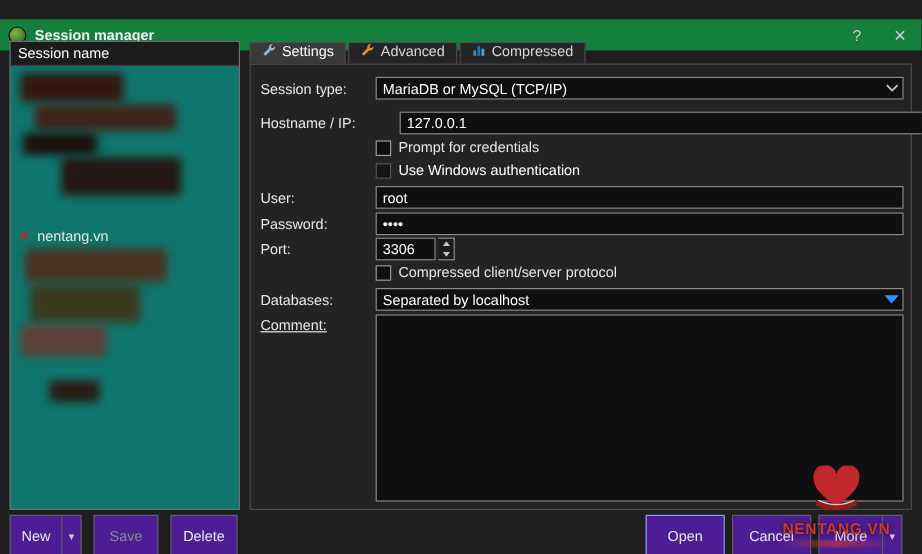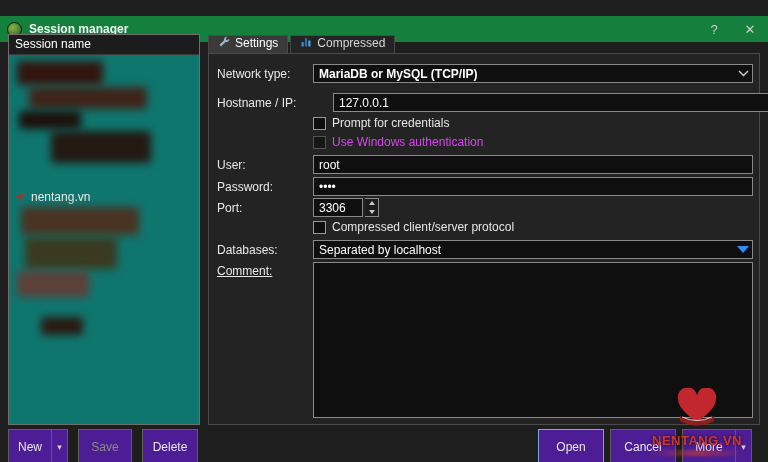--- a/index.html
+++ b/index.html
@@ -74,21 +74,21 @@
   input.f-field { outline:none; }
   .combo { display:flex; align-items:center; padding-right:3px; }
   .combo .txt { flex:1; overflow:hidden; white-space:nowrap; }
   .blue-arrow { width:0; height:0; border-left:6px solid transparent;
     border-right:6px solid transparent; border-top:7px solid #2f8dff; }
   .cb-row { position:absolute; left:104px; display:flex; align-items:center;
     gap:6px; height:14px; }
   .checkbox { width:13px; height:13px; background:#0f0f0f;
     border:1px solid #9a9a9a; flex:0 0 auto; }
   .cb-row.disabled .checkbox { border-color:#555; background:#161616; }
-  .cb-row.disabled .lbl { color:#d946ef; }
+  .cb-row.disabled .lbl { color:#ffffff; }
   .port-input { width:50px !important; }
   .spinner { position:absolute; left:156px; width:14px; height:19px;
     border:1px solid #8a8a8a; border-left:none; background:#1c1c1c;
     display:flex; flex-direction:column; }
   .spinner div { flex:1; display:flex; align-items:center; justify-content:center; }
   .tri-up { width:0; height:0; border-left:3px solid transparent;
     border-right:3px solid transparent; border-bottom:4px solid #c8c8c8; }
   .tri-down { width:0; height:0; border-left:3px solid transparent;
     border-right:3px solid transparent; border-top:4px solid #c8c8c8; }
   textarea.f-field { height:156px; resize:none; padding:3px 5px; }
@@ -145,32 +145,38 @@
 
 <div class="tabs">
   <div class="tab active">
     <svg width="12" height="12" viewBox="0 0 16 16">
         <path d="M11.5 1a3.5 3.5 0 0 0-3.3 4.6L2 11.8 4.2 14l6.2-6.2a3.5 3.5 0 0 0 4.5-4.4l-2.1 2.1-1.9-.5-.5-1.9 2.1-2.1A3.5 3.5 0 0 0 11.5 1z" fill="#9fb6c8"></path>
       </svg>
     <span>Settings</span>
   </div>
   <div class="tab">
     <svg width="12" height="12" viewBox="0 0 16 16">
+        <path d="M11.5 1a3.5 3.5 0 0 0-3.3 4.6L2 11.8 4.2 14l6.2-6.2a3.5 3.5 0 0 0 4.5-4.4l-2.1 2.1-1.9-.5-.5-1.9 2.1-2.1A3.5 3.5 0 0 0 11.5 1z" fill="#e0912e"></path>
+      </svg>
+    <span>Advanced</span>
+  </div>
+  <div class="tab">
+    <svg width="12" height="12" viewBox="0 0 16 16">
         <rect x="2" y="8" width="3" height="6" fill="#3b8fd4"></rect>
         <rect x="6.5" y="3" width="3" height="11" fill="#2e6faf"></rect>
         <rect x="11" y="6" width="3" height="8" fill="#4aa3e0"></rect>
       </svg>
     <span>Compressed</span>
   </div>
 </div>
 
 <div class="settings-panel">
 
-  <span class="f-label" style="top:13px;">Network type:</span>
-  <div class="f-field combo" style="top:10px;font-weight:bold;">
+  <span class="f-label" style="top:13px;">Session type:</span>
+  <div class="f-field combo" style="top:10px;">
     <span class="txt">MariaDB or MySQL (TCP/IP)</span>
     <svg width="11" height="7" viewBox="0 0 11 7">
         <polyline points="1,1 5.5,5.5 10,1" stroke="#cfcfcf" stroke-width="1.4" fill="none"></polyline>
       </svg>
   </div>
 
   <span class="f-label" style="top:42px;">Hostname / IP:</span>
   <input class="f-field" style="top: 39px; margin-left: 20px;" value="127.0.0.1">
 
   <div class="cb-row" style="top:62px;">

